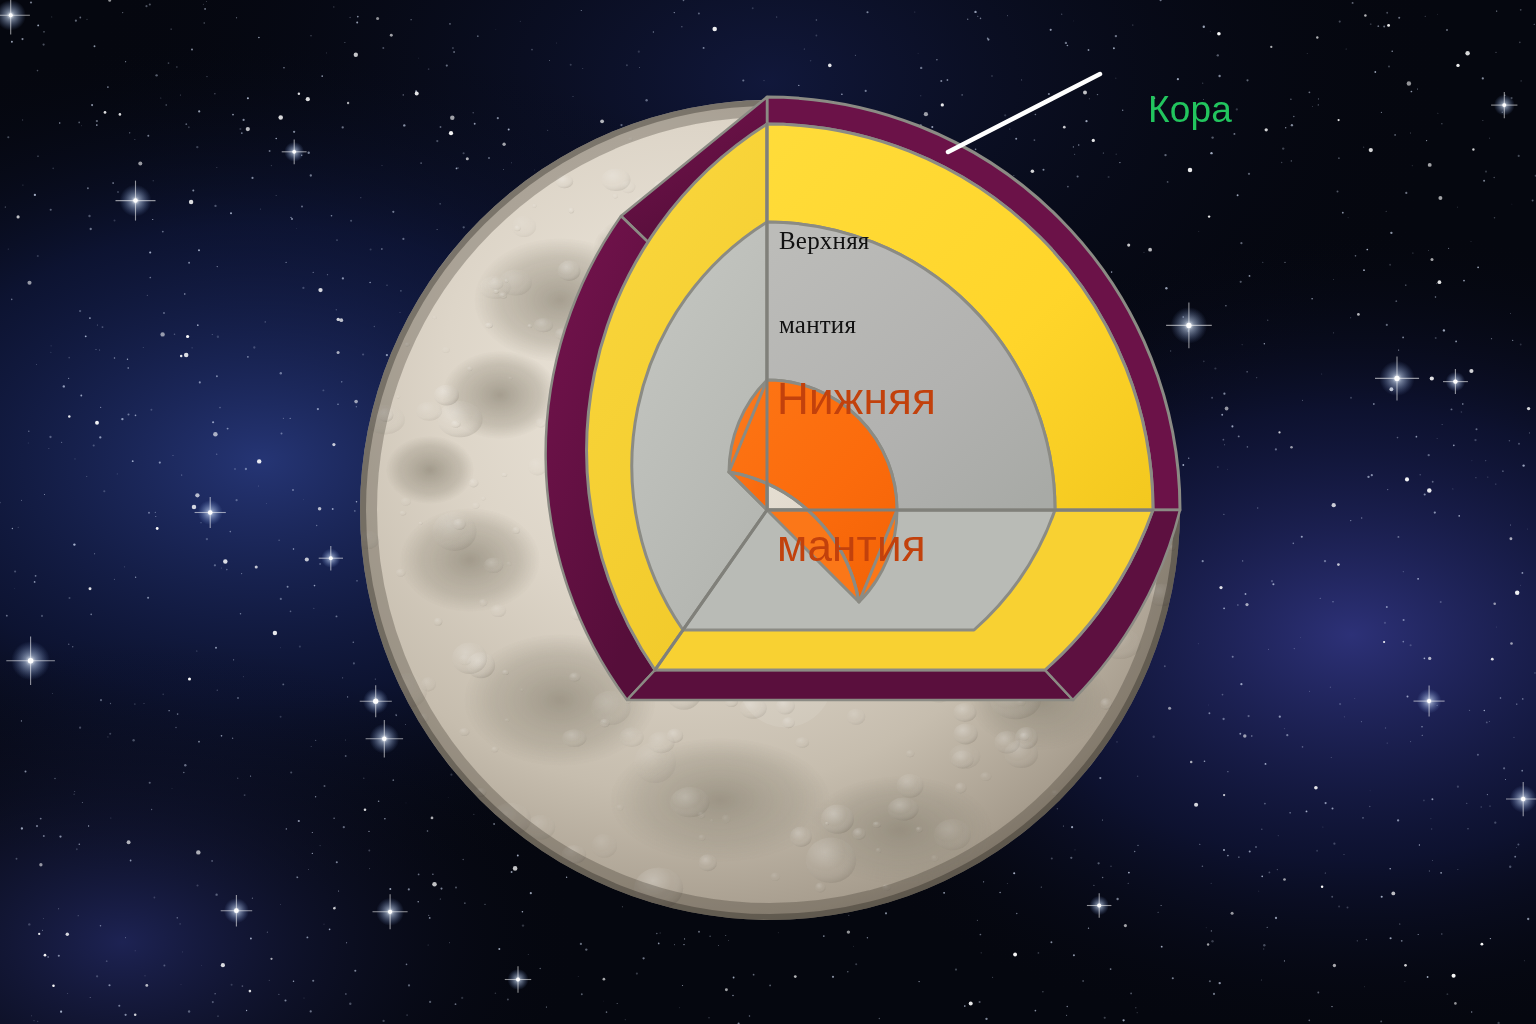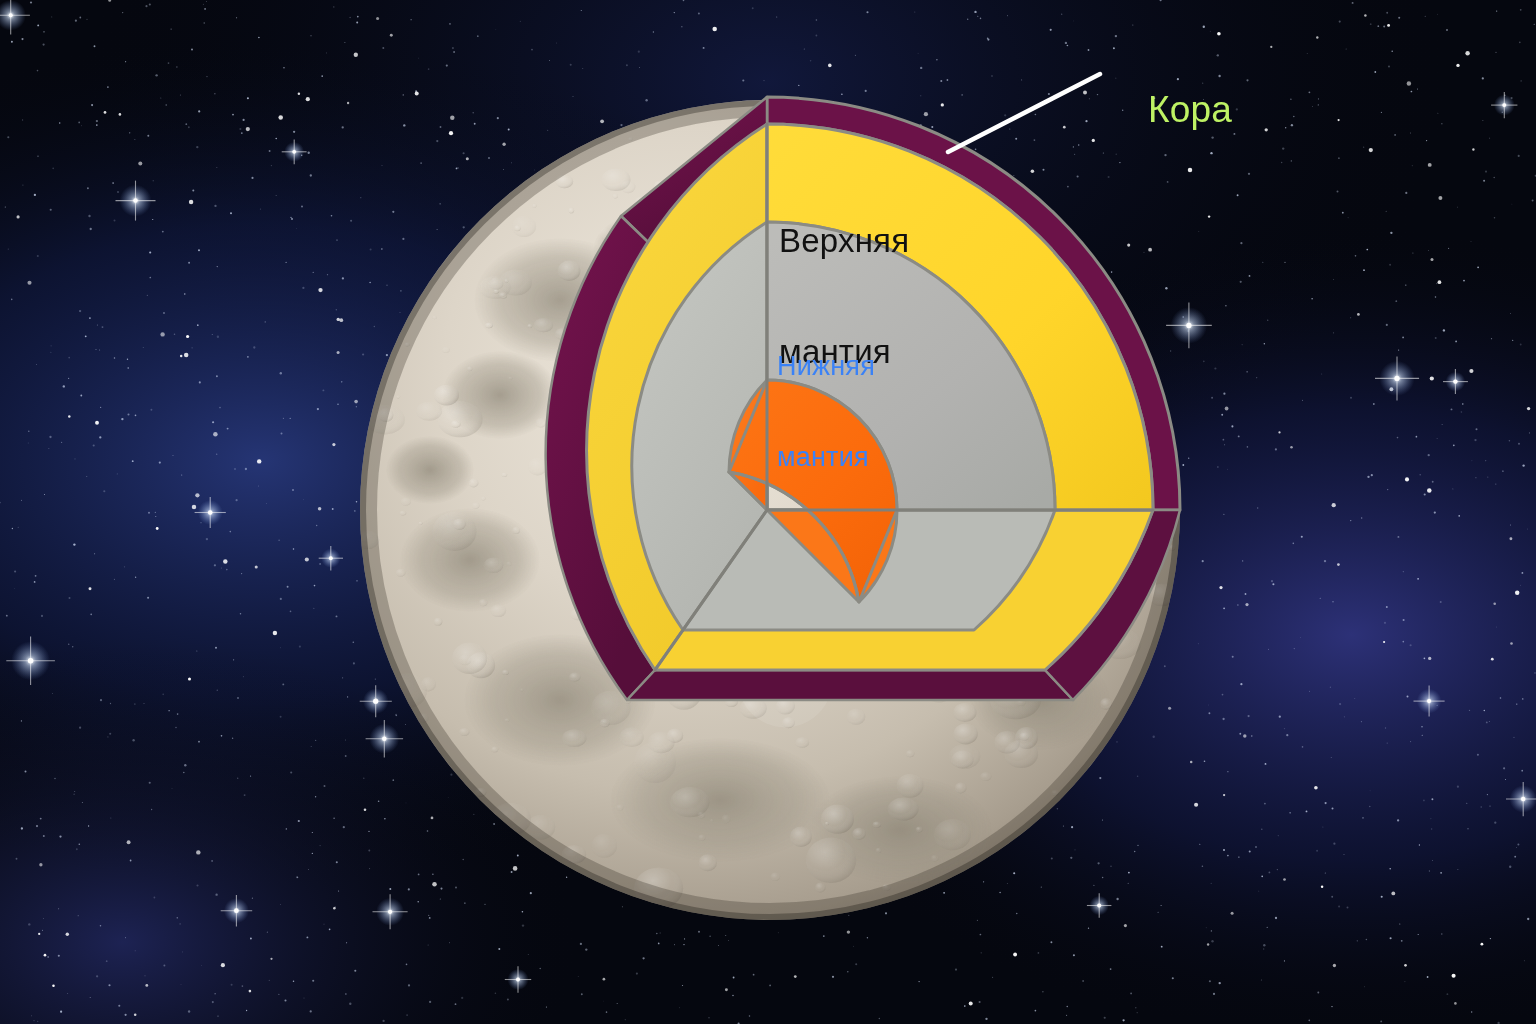--- a/index.html
+++ b/index.html
@@ -28,33 +28,34 @@
   .lbl {
     position: absolute;
     white-space: pre;
     line-height: 1.12;
     letter-spacing: 0.2px;
   }
   #label-crust {
     left: 1106px;
     top: 48px;
     font-size: 37px;
-    color: #bef264;
+    color: #22c55e;
   }
   #label-upper-mantle {
     left: 779px;
-    top: 149px;
-    font-size: 33px;
+    top: 171px;
+    font-size: 25px;
     color: #111111;
+    font-family: Liberation Serif, serif;
   }
   #label-lower-mantle {
     left: 777px;
-    top: 291px;
-    font-size: 27px;
-    color: #3b82f6;
+    top: 275px;
+    font-size: 44px;
+    color: #c2410c;
   }
   #label-core {
     left: 788px;
     top: 466px;
     font-size: 33px;
     color: #111111;
   }
 </style>
 </head>
 <body>

